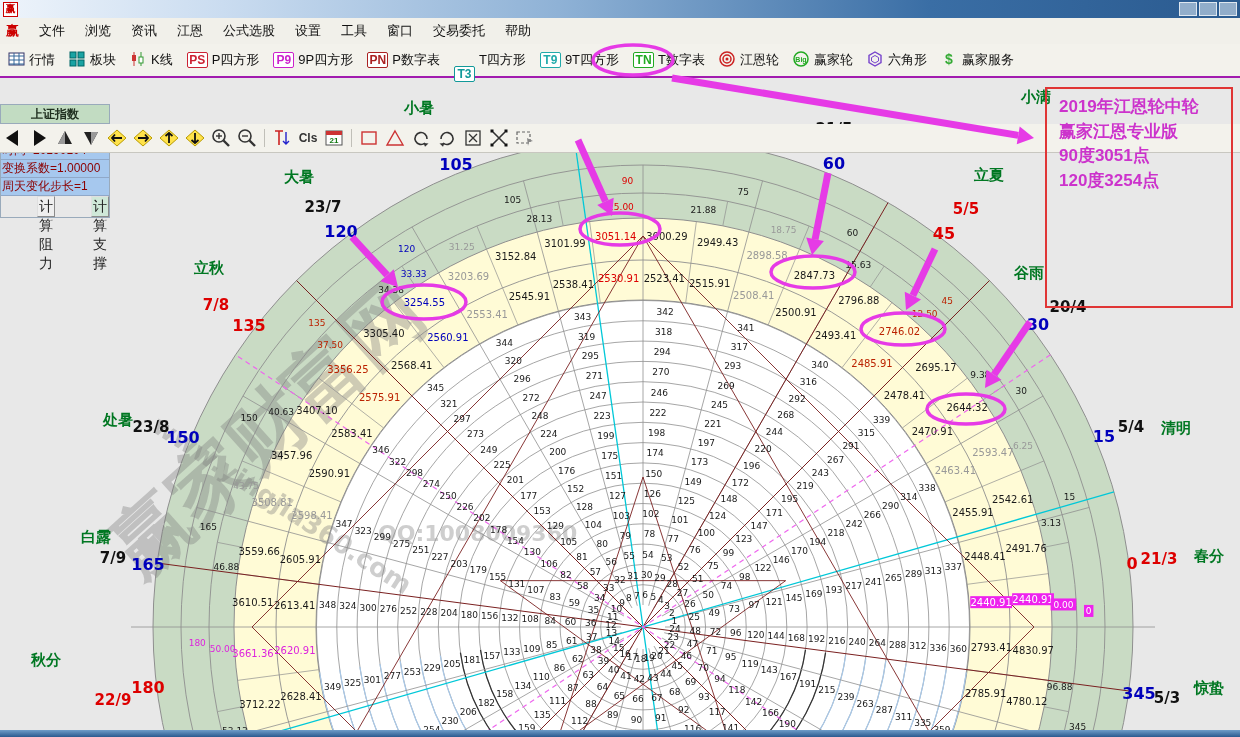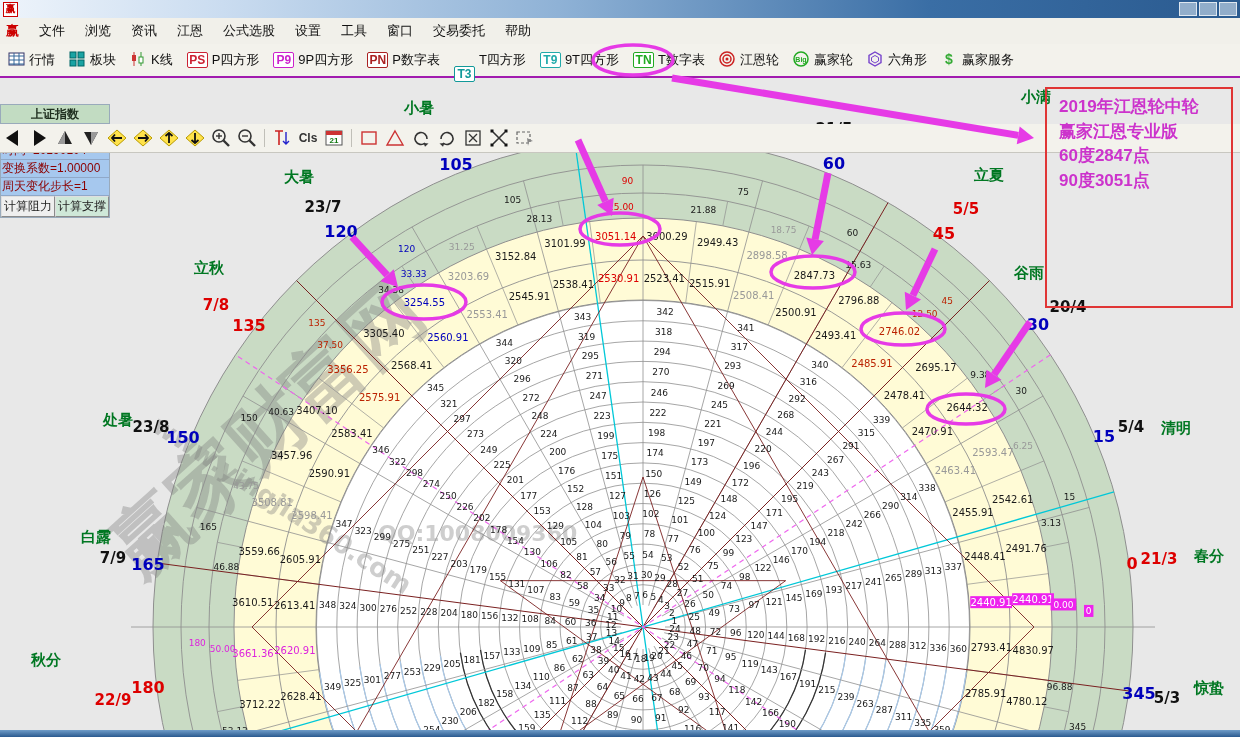--- a/index.html
+++ b/index.html
@@ -27,22 +27,22 @@
   #toolbar2{position:absolute;left:0;top:76px;width:1240px;height:28px;z-index:20;background:#f3f2ec;
     border-bottom:1px solid #c8c7c0;display:flex;align-items:center;font-size:12px;color:#333;margin-top:48px;}
   #toolbar2 .t2{display:flex;align-items:center;justify-content:center;min-width:24px;height:22px;margin:0 1px;}
   #toolbar2 .sepv{width:1px;height:18px;background:#c0bfb8;margin:0 4px;}
   
   #panel{position:absolute;left:0;top:104px;width:108px;z-index:15;font-size:12px;border:1px solid #9ab;}
   #panel .hd{background:#c2dcc2;color:#203020;text-align:center;font-weight:bold;height:18px;line-height:18px;border-bottom:1px solid #9ab;}
   #panel .rw{background:#a6c8ee;color:#8b0000;font-weight:normal;height:17px;line-height:17px;
     padding-left:1px;border-bottom:1px solid #90a8c8;white-space:nowrap;overflow:hidden;}
   #panel .btns{display:flex;}
-  #panel .btns div{flex:1;height:19px;line-height:19px;text-align:center;font-size:12px;cursor:default;
-    border:1px outset #dfdfdf;background:#efefef;color:#222;}
+  #panel .btns div{flex:1;height:19px;line-height:19px;text-align:center;font-size:14px;cursor:default;
+    border:1px outset #dfdfdf;background:#efefef;color:#222;margin-left:36px;}
   #panel .btns div.alt{background:#cfe8d8;}
   
   #chart{position:absolute;left:0;top:0;z-index:5;pointer-events:none;}
   #overlay{position:absolute;left:0;top:0;z-index:30;pointer-events:none;}
   
   #infobox{position:absolute;left:1045px;top:87px;width:188px;height:221px;z-index:25;
     border:2px solid #e03535;padding:6px 0 0 12px;box-sizing:border-box;background:rgba(232,232,232,.0);}
   #infobox div{color:#cc33cc;font-size:17px;font-weight:bold;line-height:24.5px;white-space:nowrap;}
   #bottomstrip{position:absolute;left:0;top:730px;width:1240px;height:7px;z-index:22;
     background:linear-gradient(to bottom,#6f9cc8,#2a5a8f);}
@@ -969,22 +969,22 @@
       <text x="96" y="542" text-anchor="middle" font-size="15" font-weight="bold" fill="#007722">白露</text>
       <text x="1209" y="561" text-anchor="middle" font-size="15" font-weight="bold" fill="#007722">春分</text>
       <text x="46" y="665" text-anchor="middle" font-size="15" font-weight="bold" fill="#007722">秋分</text>
       <text x="1209" y="693" text-anchor="middle" font-size="15" font-weight="bold" fill="#007722">惊蛰</text>
     </g>
   </svg>
 
 <div id="infobox">
   <div>2019年江恩轮中轮</div>
   <div>赢家江恩专业版</div>
-  <div>60度2847点</div>
   <div>90度3051点</div>
+  <div>120度3254点</div>
 </div>
 
 <div id="bottomstrip"></div>
 
 <svg id="overlay" width="1240" height="737">
     <ellipse cx="633" cy="60" rx="40" ry="15" fill="none" stroke="#e63ae6" stroke-width="3.5"></ellipse>
     <ellipse cx="620" cy="229" rx="40" ry="16" fill="none" stroke="#e63ae6" stroke-width="3.5"></ellipse>
     <ellipse cx="424" cy="302" rx="42" ry="17" fill="none" stroke="#e63ae6" stroke-width="3.5"></ellipse>
     <ellipse cx="813" cy="272" rx="42" ry="16" fill="none" stroke="#e63ae6" stroke-width="3.5"></ellipse>
     <ellipse cx="903" cy="329" rx="42" ry="16" fill="none" stroke="#e63ae6" stroke-width="3.5"></ellipse>

